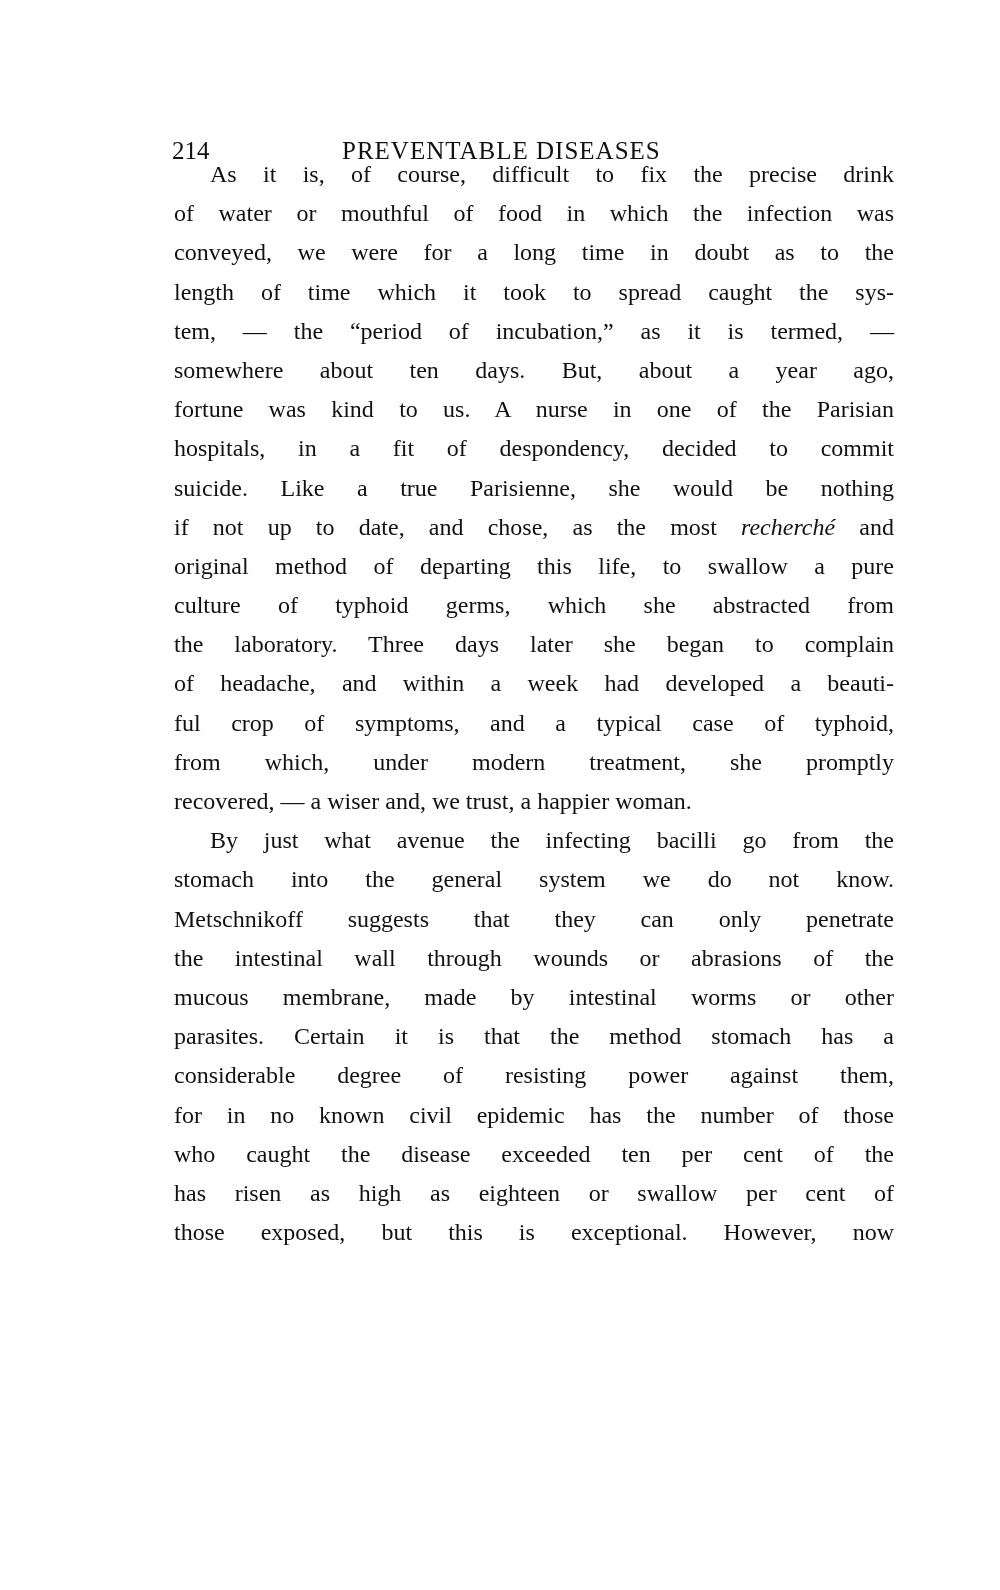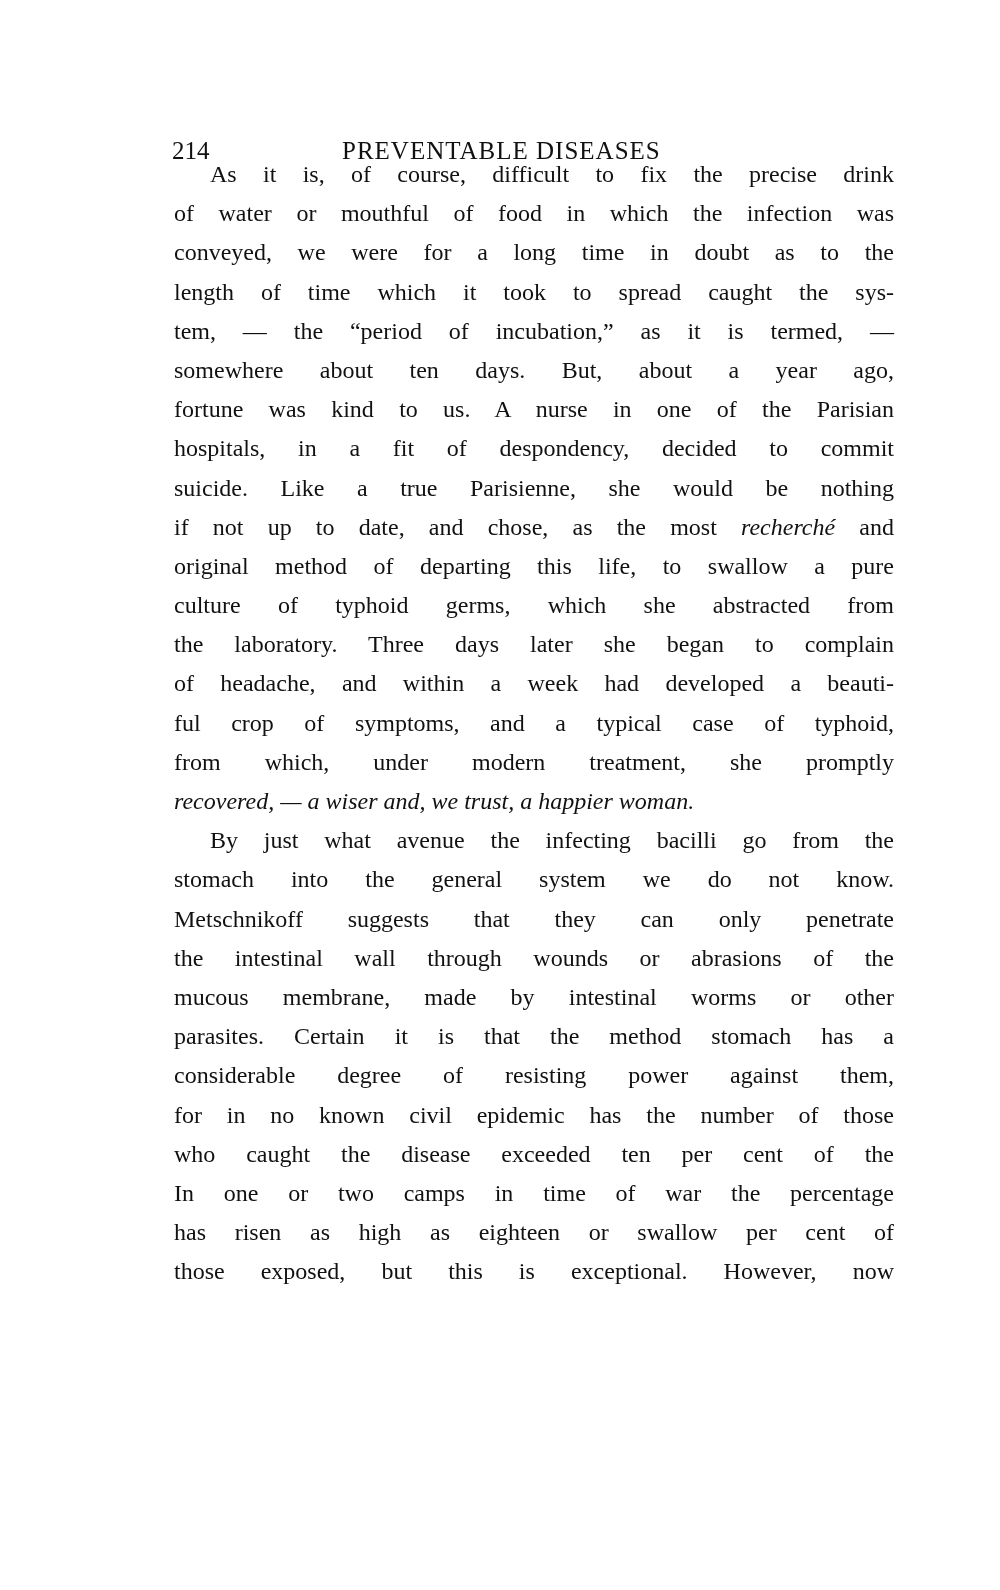--- a/index.html
+++ b/index.html
@@ -3,21 +3,21 @@
 <meta charset="utf-8">
 <style>
   html, body { margin: 0; padding: 0; background: #ffffff; }
   body { width: 1000px; height: 1590px; position: relative; overflow: hidden; }
   .page { position: absolute; left: 0; top: 0; width: 1000px; height: 1590px; background: #fff; color: #111; font-family: "Liberation Serif", "DejaVu Serif", serif; }
   .header { position: absolute; top: 100px; left: 172px; width: 720px; height: 40px; font-size: 25px; margin-top: 37px; }
   .page-num { position: absolute; left: 0; top: 0; }
   .running-title { position: absolute; left: 170px; top: 0; letter-spacing: 1px; }
   .body { position: absolute; top: 155px; left: 174px; width: 720px; font-size: 24px; line-height: 39.2px; }
   .line { display: block; white-space: nowrap; text-align: justify; text-align-last: justify; height: 39.2px; }
-  .line.last { text-align-last: left; font-style: italic; }
+  .line.last { text-align-last: left; }
   .line.indent { padding-left: 36px; }
   em { font-style: italic; margin-top: 25px; }
 </style>
 </head>
 <body>
 
 <div class="page">
   <div class="header">
     <span class="page-num">214</span>
     <span class="running-title">PREVENTABLE DISEASES</span>
@@ -46,18 +46,17 @@
     <div>
       <span class="line indent">By just what avenue the infecting bacilli go from the</span>
       <span class="line">stomach into the general system we do not know.</span>
       <span class="line">Metschnikoff suggests that they can only penetrate</span>
       <span class="line">the intestinal wall through wounds or abrasions of the</span>
       <span class="line">mucous membrane, made by intestinal worms or other</span>
       <span class="line">parasites. Certain it is that the method stomach has a</span>
       <span class="line">considerable degree of resisting power against them,</span>
       <span class="line">for in no known civil epidemic has the number of those</span>
       <span class="line">who caught the disease exceeded ten per cent of the</span>
-      <span class="line">In one or two camps in time of war the percentage</span>
       <span class="line">has risen as high as eighteen or swallow per cent of</span>
       <span class="line">those exposed, but this is exceptional. However, now</span>
     </div>
   </div>
 </div>
 
 </body></html>

